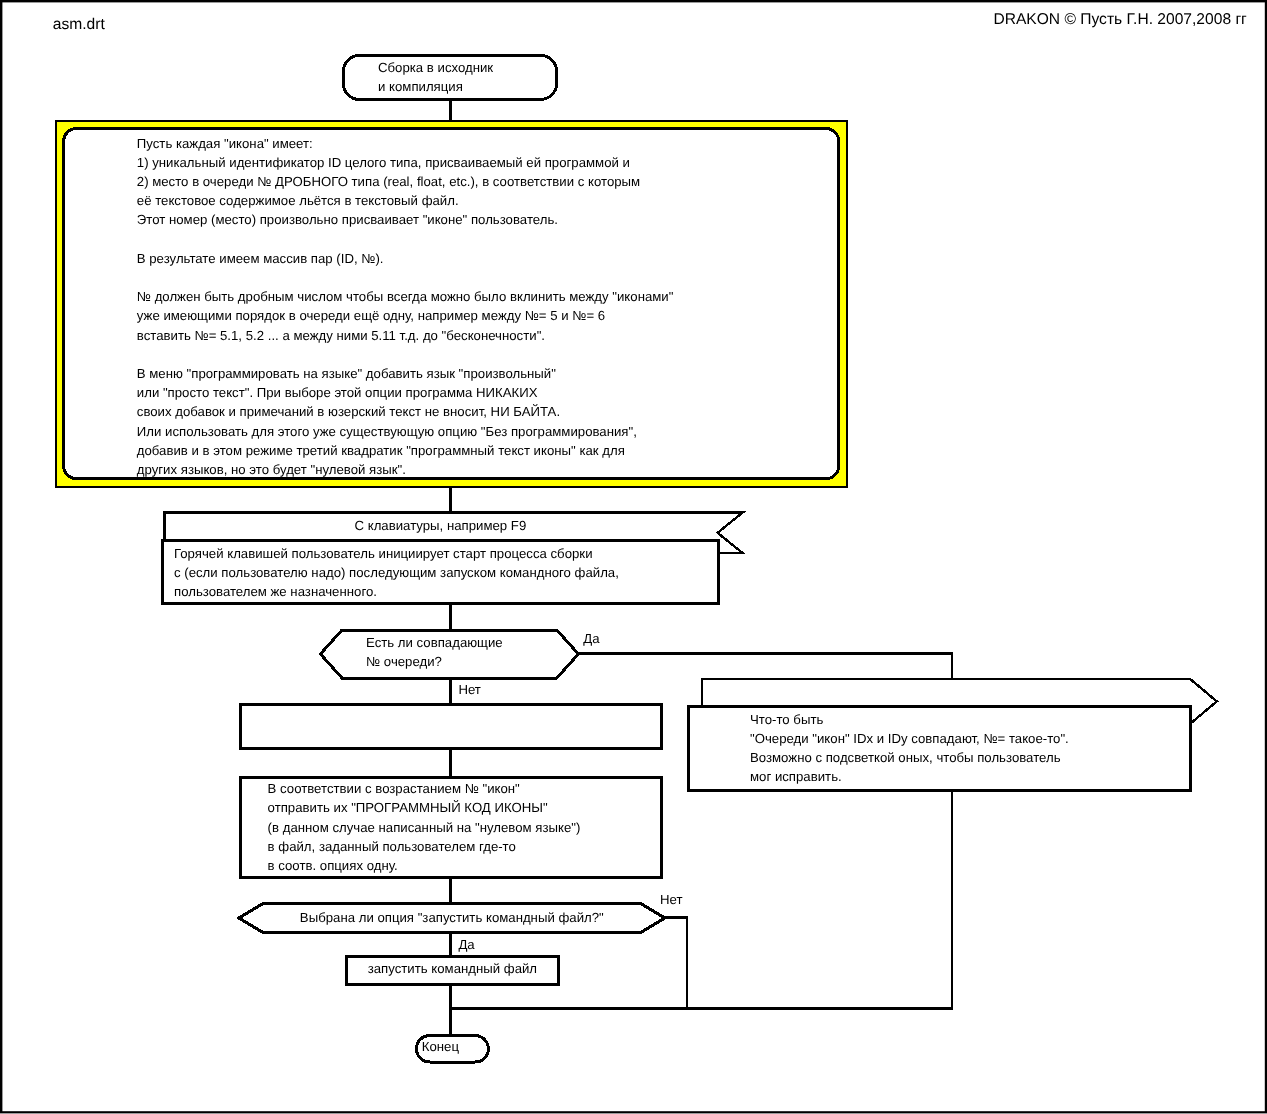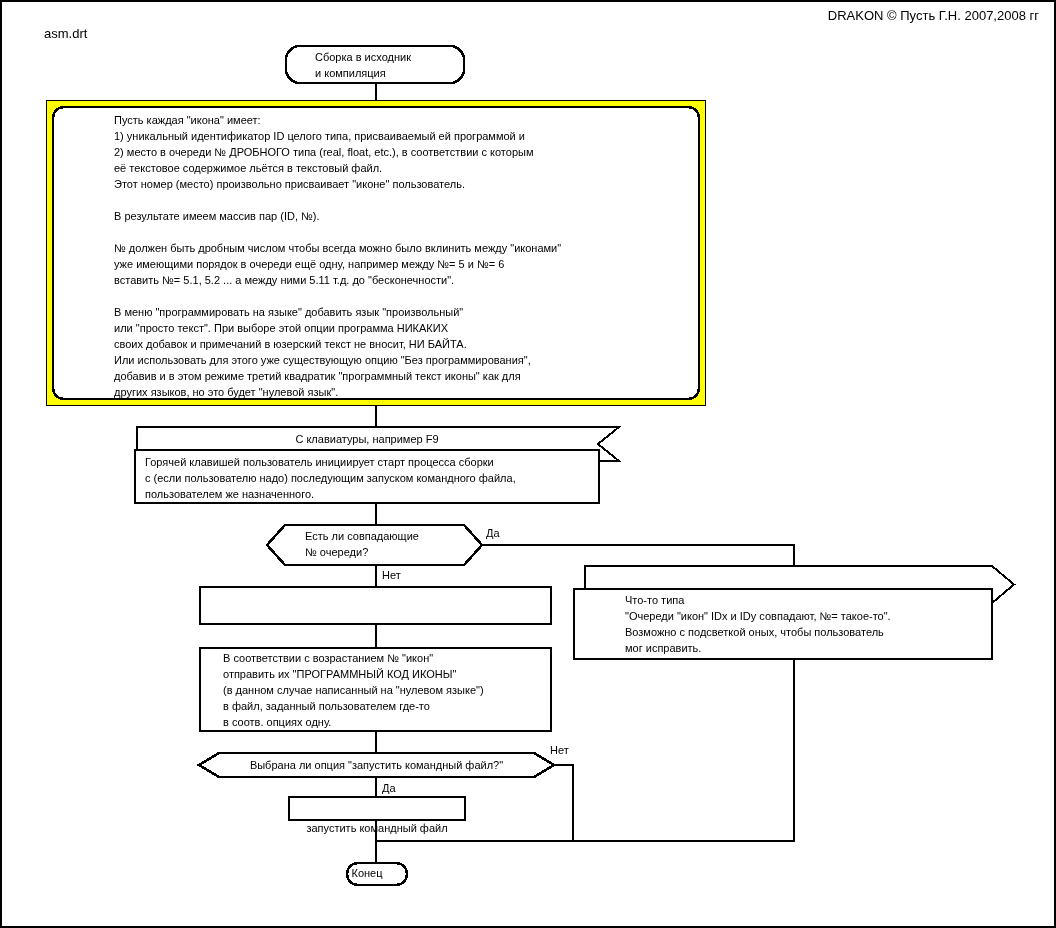--- a/index.html
+++ b/index.html
@@ -66,21 +66,21 @@
 
     <rect x="198" y="646" width="351" height="83" fill="#ffffff" stroke="#000000" stroke-width="2.5"></rect>
 
     <polygon points="197,763 217,751 532,751 552,763 532,775 217,775" fill="#ffffff" stroke="#000000" stroke-width="2.5"></polygon>
 
     <rect x="287" y="795" width="176" height="23" fill="#ffffff" stroke="#000000" stroke-width="2.5"></rect>
 
     <rect x="345" y="861" width="60" height="22" rx="11" ry="11" fill="#ffffff" stroke="#000000" stroke-width="2.5"></rect>
   </svg>
 
-  <div class="txt hdr" style="left:42px; top:24px;">asm.drt</div>
+  <div class="txt hdr" style="left:42px; top:10px;">asm.drt</div>
   <div class="txt hdr" style="right:15px; top:6px;">DRAKON © Пусть Г.Н. 2007,2008 гг</div>
 
   <div class="txt" style="left:313px; top:47px;">Сборка в исходник
 и компиляция</div>
 
   <div class="txt" style="left:112px; top:110px; width:580px;">Пусть каждая "икона" имеет:
 1) уникальный идентификатор ID целого типа, присваиваемый ей программой и
 2) место в очереди № ДРОБНОГО типа (real, float, etc.), в соответствии с которым
 её текстовое содержимое льётся в текстовый файл.
 Этот номер (место) произвольно присваивает "иконе" пользователь.
@@ -101,33 +101,33 @@
   <div class="txt center" style="left:135px; top:429px; width:460px;">С клавиатуры, например F9</div>
   <div class="txt" style="left:143px; top:452px;">Горячей клавишей пользователь инициирует старт процесса сборки
 с (если пользователю надо) последующим запуском командного файла,
 пользователем же назначенного.</div>
 
   <div class="txt" style="left:303px; top:526px;">Есть ли совпадающие
 № очереди?</div>
   <div class="txt" style="left:484px; top:523px;">Да</div>
   <div class="txt" style="left:380px; top:565px;">Нет</div>
 
-  <div class="txt" style="left:623px; top:590px;">Что-то типа
+  <div class="txt" style="left:623px; top:590px;">Что-то быть
 "Очереди "икон" IDx и IDy совпадают, №= такое-то".
 Возможно с подсветкой оных, чтобы пользователь
 мог исправить.</div>
 
 
   <div class="txt" style="left:221px; top:648px;">В соответствии с возрастанием № "икон"
 отправить их "ПРОГРАММНЫЙ КОД ИКОНЫ"
 (в данном случае написанный на "нулевом языке")
 в файл, заданный пользователем где-то
 в соотв. опциях одну.</div>
 
   <div class="txt center" style="left:197px; top:755px; width:355px;">Выбрана ли опция "запустить командный файл?"</div>
   <div class="txt" style="left:548px; top:740px;">Нет</div>
   <div class="txt" style="left:380px; top:778px;">Да</div>
 
-  <div class="txt center" style="left:287px; top:798px; width:176px;margin-top:20px;">запустить командный файл</div>
+  <div class="txt center" style="left:287px; top:798px; width:176px;">запустить командный файл</div>
 
   <div class="txt center" style="left:345px; top:863px; width:40px;">Конец</div>
 
 </div>
 
 </body></html>

